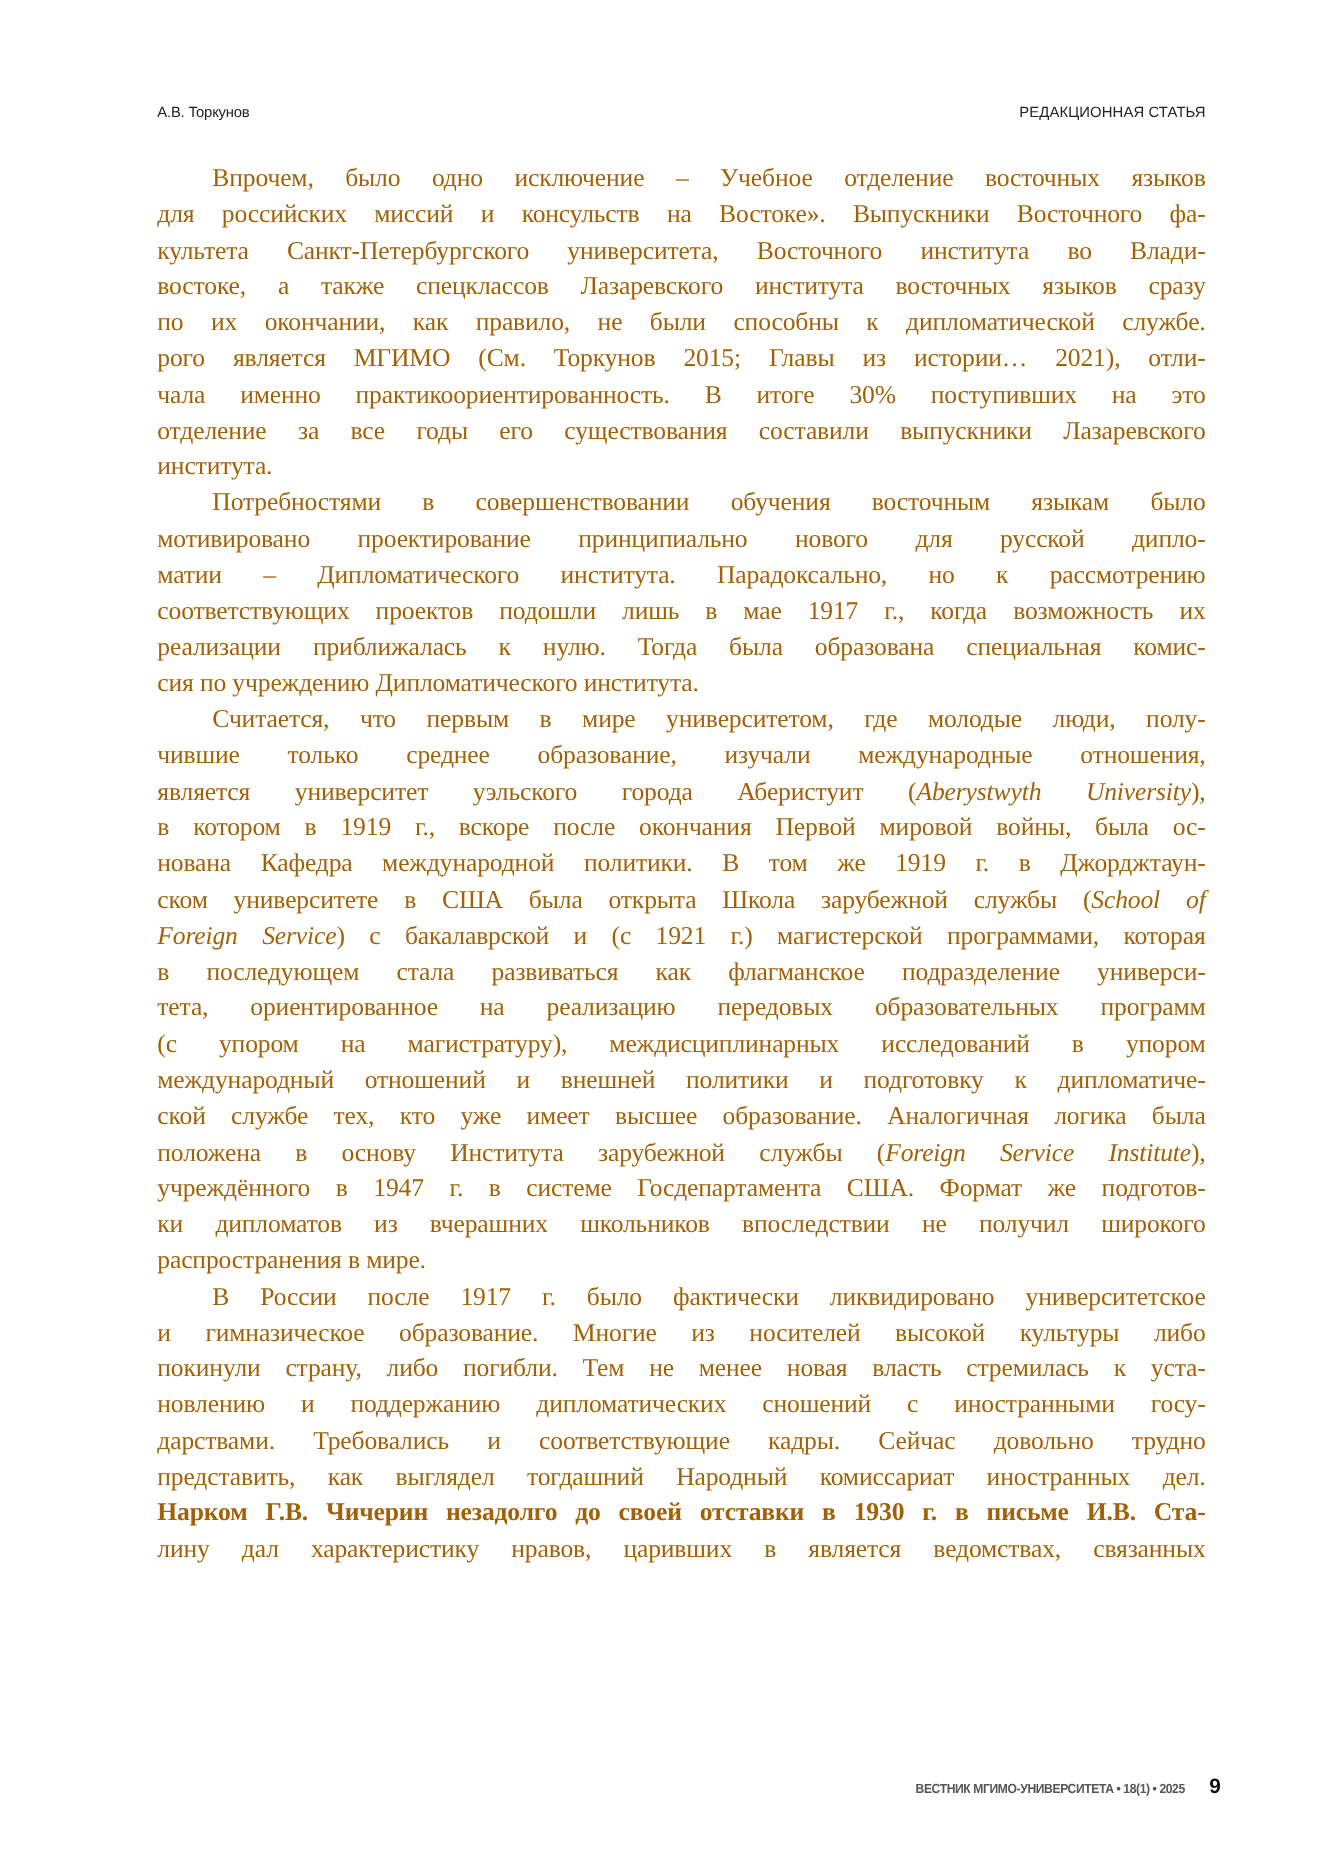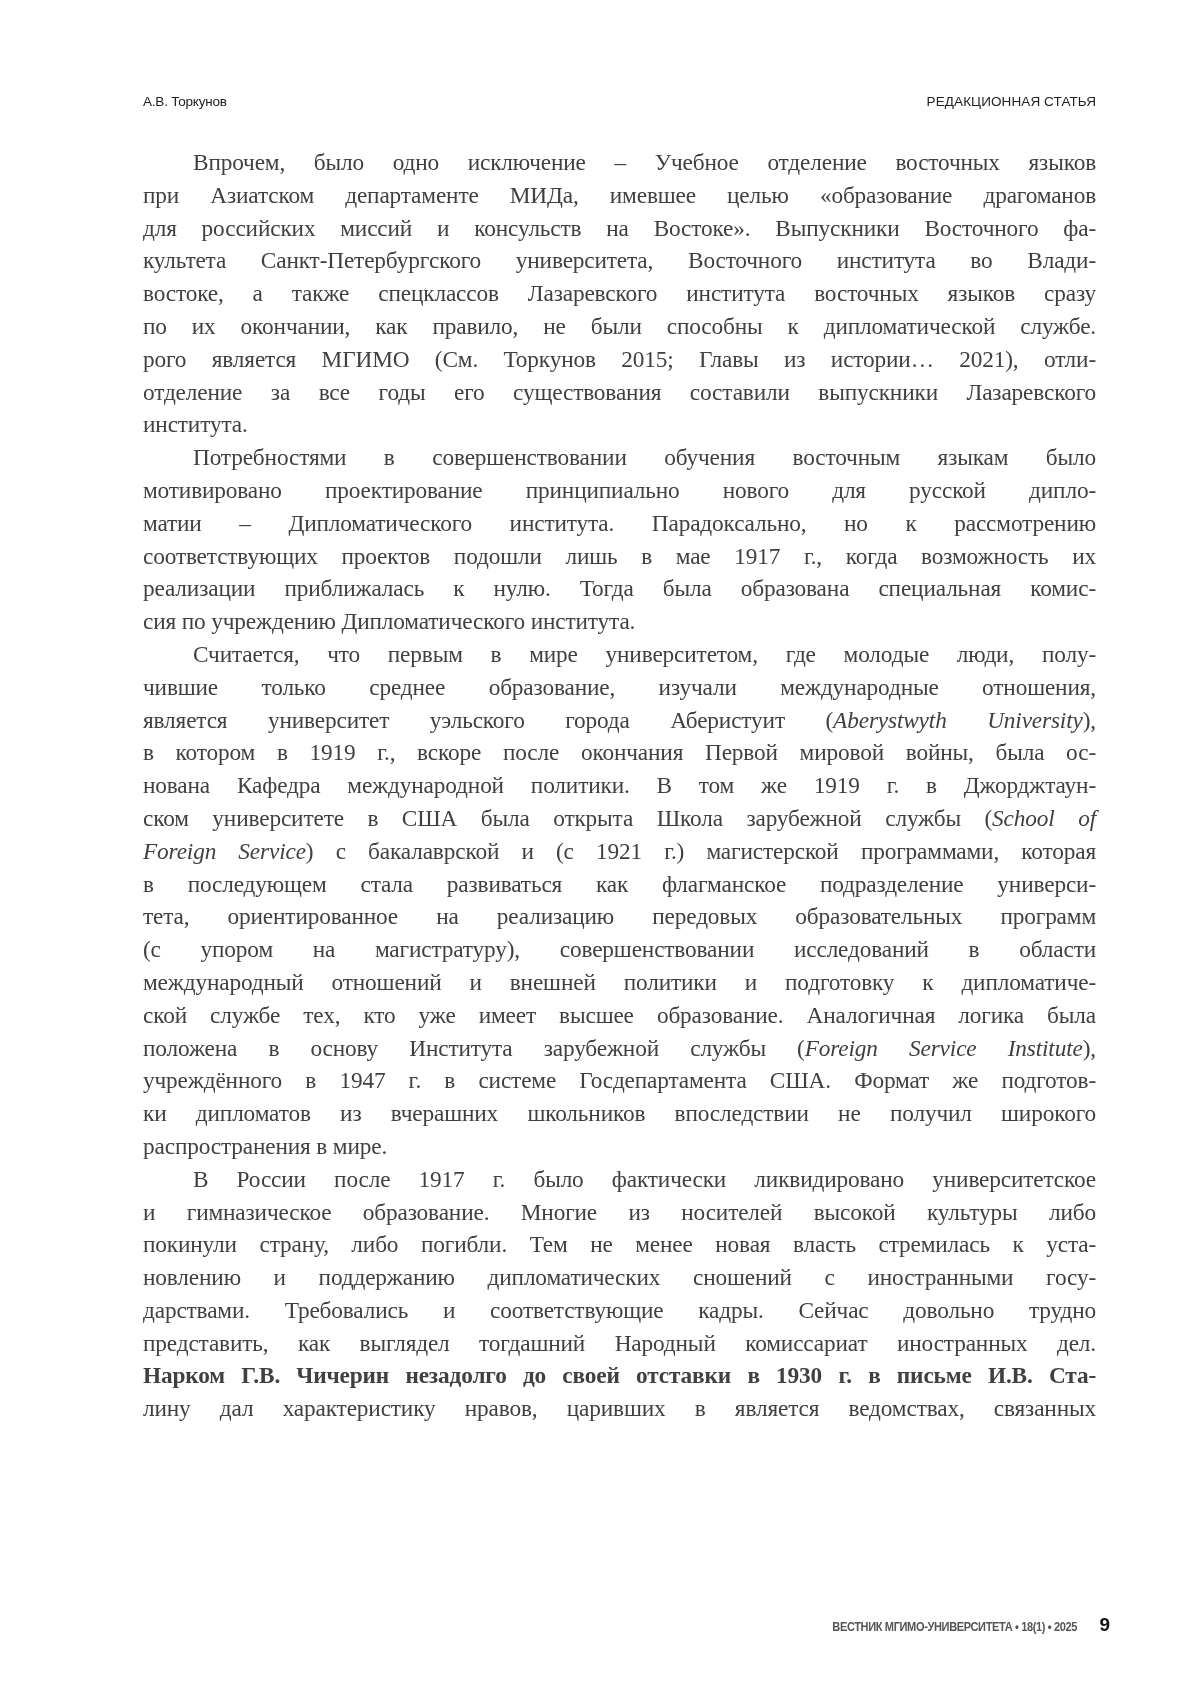--- a/index.html
+++ b/index.html
@@ -8,21 +8,21 @@
     .running-head {
       position: absolute; top: 94px; left: 143px; width: 953px;
       font-family: "Liberation Sans", sans-serif; font-size: 13.5px; color: #222;
       display: flex; justify-content: space-between; align-items: baseline;
       letter-spacing: -0.2px;
     }
     .running-head .section { text-transform: uppercase; letter-spacing: 0.1px; }
     .body-text {
       position: absolute; top: 146px; left: 143px; width: 953px;
       font-family: "Liberation Serif", serif; font-size: 23.3px; line-height: 32.8px;
-      color: #404040; text-align: justify; hyphens: manual;
+      color: #a16207; text-align: justify; hyphens: manual;
       letter-spacing: -0.15px;
     }
     .body-text .ln { display: block; text-align: justify; text-align-last: justify; white-space: nowrap; }
     .body-text .ln.last { text-align-last: left; }
     .body-text .ln.first { text-indent: 50px; }
     em { font-style: italic; }
     .footer {
       position: absolute; top: 1614px; left: 800px; width: 310px;
       display: flex; justify-content: flex-end; align-items: baseline;
       font-family: "Liberation Sans", sans-serif;
@@ -35,26 +35,26 @@
 
 <div class="page">
   <div class="running-head">
     <span>А.В. Торкунов</span>
     <span class="section">РЕДАКЦИОННАЯ СТАТЬЯ</span>
   </div>
 
   <div class="body-text" id="body-text">
       <div>
         <span class="ln first" style="display: block;">Впрочем, было одно исключение – Учебное отделение восточных языков</span>
-        <span class="ln" style="display: block;">при Азиатском департаменте МИДа, имевшее целью «образование драгоманов</span>
         <span class="ln" style="display: block;">для российских миссий и консульств на Востоке». Выпускники Восточного фа-</span>
         <span class="ln" style="display: block;">культета Санкт-Петербургского университета, Восточного института во Влади-</span>
         <span class="ln" style="display: block;">востоке, а также спецклассов Лазаревского института восточных языков сразу</span>
         <span class="ln" style="display: block;">по их окончании, как правило, не были способны к дипломатической службе.</span>
         <span class="ln" style="display: block;">рого является МГИМО (См. Торкунов 2015; Главы из истории… 2021), отли-</span>
+        <span class="ln" style="display: block;">чала именно практикоориентированность. В итоге 30% поступивших на это</span>
         <span class="ln" style="display: block;">отделение за все годы его существования составили выпускники Лазаревского</span>
         <span class="ln last" style="display: block;">института.</span>
       </div>
       <div>
         <span class="ln first" style="display: block;">Потребностями в совершенствовании обучения восточным языкам было</span>
         <span class="ln" style="display: block;">мотивировано проектирование принципиально нового для русской дипло-</span>
         <span class="ln" style="display: block;">матии – Дипломатического института. Парадоксально, но к рассмотрению</span>
         <span class="ln" style="display: block;">соответствующих проектов подошли лишь в мае 1917 г., когда возможность их</span>
         <span class="ln" style="display: block;">реализации приближалась к нулю. Тогда была образована специальная комис-</span>
         <span class="ln last" style="display: block;">сия по учреждению Дипломатического института.</span>
@@ -62,21 +62,21 @@
       <div>
         <span class="ln first" style="display: block;">Считается, что первым в мире университетом, где молодые люди, полу-</span>
         <span class="ln" style="display: block;">чившие только среднее образование, изучали международные отношения,</span>
         <span class="ln" style="display: block;">является университет уэльского города Аберистуит (<em>Aberystwyth University</em>),</span>
         <span class="ln" style="display: block;">в котором в 1919 г., вскоре после окончания Первой мировой войны, была ос-</span>
         <span class="ln" style="display: block;">нована Кафедра международной политики. В том же 1919 г. в Джорджтаун-</span>
         <span class="ln" style="display: block;">ском университете в США была открыта Школа зарубежной службы (<em>School of</em></span>
         <span class="ln" style="display: block;"><em>Foreign Service</em>) с бакалаврской и (с 1921 г.) магистерской программами, которая</span>
         <span class="ln" style="display: block;">в последующем стала развиваться как флагманское подразделение универси-</span>
         <span class="ln" style="display: block;">тета, ориентированное на реализацию передовых образовательных программ</span>
-        <span class="ln" style="display: block;">(с упором на магистратуру), совершенствовании исследований в области</span>
+        <span class="ln" style="display: block;">(с упором на магистратуру), междисциплинарных исследований в упором</span>
         <span class="ln" style="display: block;">международный отношений и внешней политики и подготовку к дипломатиче-</span>
         <span class="ln" style="display: block;">ской службе тех, кто уже имеет высшее образование. Аналогичная логика была</span>
         <span class="ln" style="display: block;">положена в основу Института зарубежной службы (<em>Foreign Service Institute</em>),</span>
         <span class="ln" style="display: block;">учреждённого в 1947 г. в системе Госдепартамента США. Формат же подготов-</span>
         <span class="ln" style="display: block;">ки дипломатов из вчерашних школьников впоследствии не получил широкого</span>
         <span class="ln last" style="display: block;">распространения в мире.</span>
       </div>
       <div>
         <span class="ln first" style="display: block;">В России после 1917 г. было фактически ликвидировано университетское</span>
         <span class="ln" style="display: block;">и гимназическое образование. Многие из носителей высокой культуры либо</span>

